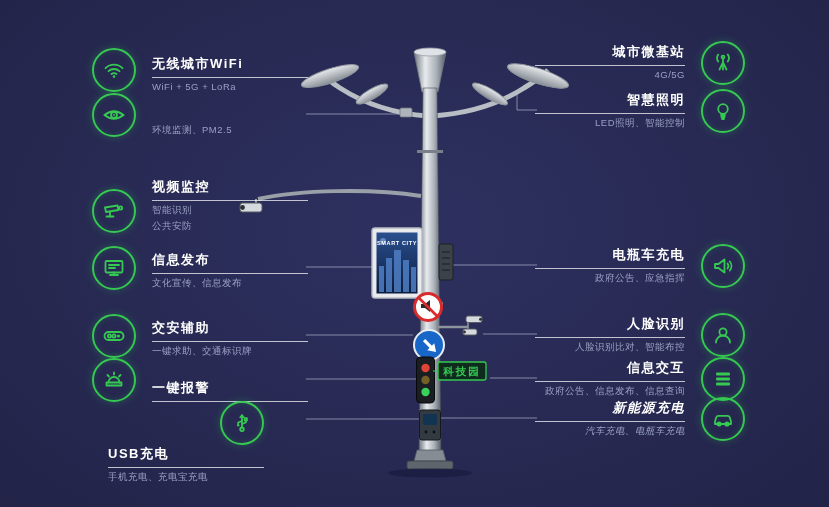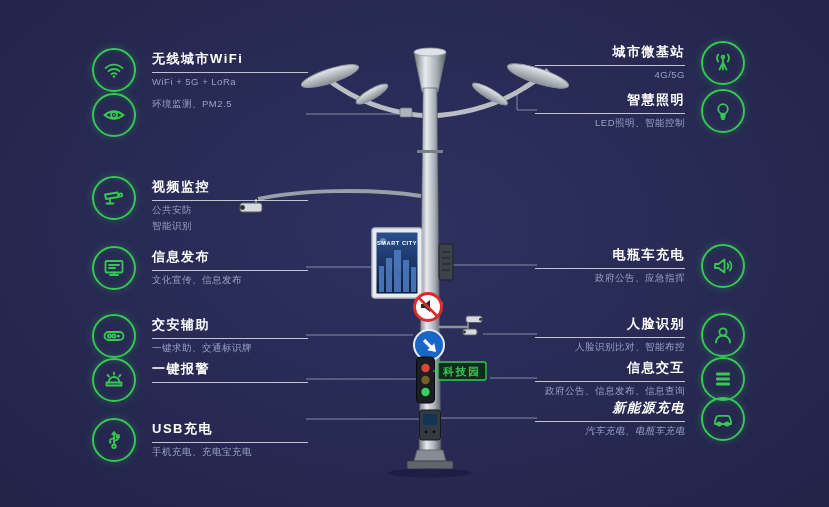--- a/index.html
+++ b/index.html
@@ -7,21 +7,21 @@
     width:829px;height:507px;overflow:hidden;position:relative;
     background:#282a52;
     font-family:"Liberation Sans","DejaVu Sans",sans-serif;
   }
   #diagram{
     position:absolute;inset:0;
     background:radial-gradient(ellipse at 50% 45%, #2e3160 0%, #272952 60%, #222347 100%);
   }
   #pole-svg{position:absolute;inset:0;z-index:1;}
   .feature{position:absolute;display:flex;align-items:flex-start;z-index:2;}
-  .feature.left{left:92px;}
+  .feature.left{left:92px;align-items:flex-end;}
   .feature.right{right:84px;flex-direction:row-reverse;}
   .icon-ring{
     width:40px;height:40px;border:2px solid #35c952;border-radius:50%;
     display:flex;align-items:center;justify-content:center;flex:0 0 auto;
     margin-top:-2px;box-shadow:0 0 9px rgba(53,201,82,.28), inset 0 0 6px rgba(53,201,82,.18);
   }
   .icon-ring svg{width:24px;height:24px;display:block;}
   .feature.left .texts{margin-left:16px;width:156px;}
   .feature.right .texts{margin-right:16px;width:150px;text-align:right;}
   .title{
@@ -199,22 +199,22 @@
         <div class="icon-ring">
           <svg viewBox="0 0 24 24" fill="none" stroke="#35c952" stroke-width="1.8" stroke-linecap="round" stroke-linejoin="round">
             <path d="M3,8.5 L15.5,6.5 L16.5,11 L4,13 Z"></path>
             <circle cx="18.6" cy="9" r="1.6"></circle>
             <path d="M8,13.5 L8,17.5"></path>
             <path d="M4.5,17.5 L11.5,17.5"></path>
           </svg>
         </div>
         <div class="texts">
           <div class="title">视频监控</div>
+          <div class="subtitle">智能识别</div>
           <div class="subtitle">公共安防</div>
-          <div class="subtitle">智能识别</div>
         </div>
       </div>
       <div class="feature left" style="top: 248px;">
         <div class="icon-ring">
           <svg viewBox="0 0 24 24" fill="none" stroke="#35c952" stroke-width="1.8" stroke-linecap="round" stroke-linejoin="round">
             <rect x="3.5" y="5" width="17" height="11.5" rx="1.2"></rect>
             <path d="M12,16.5 V19 M8,19 H16"></path>
             <path d="M7,9 H17 M7,12 H13"></path>
           </svg>
         </div>
@@ -242,21 +242,21 @@
           <svg viewBox="0 0 24 24" fill="none" stroke="#35c952" stroke-width="1.8" stroke-linecap="round" stroke-linejoin="round">
             <path d="M6.5,14.5 a5.5,5.5 0 0 1 11,0"></path>
             <path d="M4.5,14.5 H19.5 V17.5 H4.5 Z"></path>
             <path d="M12,4.5 V6.5 M5.5,7 L7,8.5 M18.5,7 L17,8.5"></path>
           </svg>
         </div>
         <div class="texts">
           <div class="title">一键报警</div>
         </div>
       </div>
-      <div class="feature left" style="top: 420px;">
+      <div class="feature left" style="top: 403px; flex-direction: column;">
         <div class="icon-ring">
           <svg viewBox="0 0 24 24" fill="none" stroke="#35c952" stroke-width="1.8" stroke-linecap="round" stroke-linejoin="round">
             <path d="M12,4.5 V16.5"></path>
             <path d="M10.3,6.3 L12,4.2 L13.7,6.3"></path>
             <path d="M12,10 L8.2,11.5 V13"></path>
             <circle cx="8.2" cy="14.2" r="1.2" fill="#35c952" stroke="none"></circle>
             <path d="M12,13 L15.8,11.5 V9.6"></path>
             <rect x="14.7" y="7.2" width="2.2" height="2.2"></rect>
             <circle cx="12" cy="18.3" r="1.8"></circle>
           </svg>

